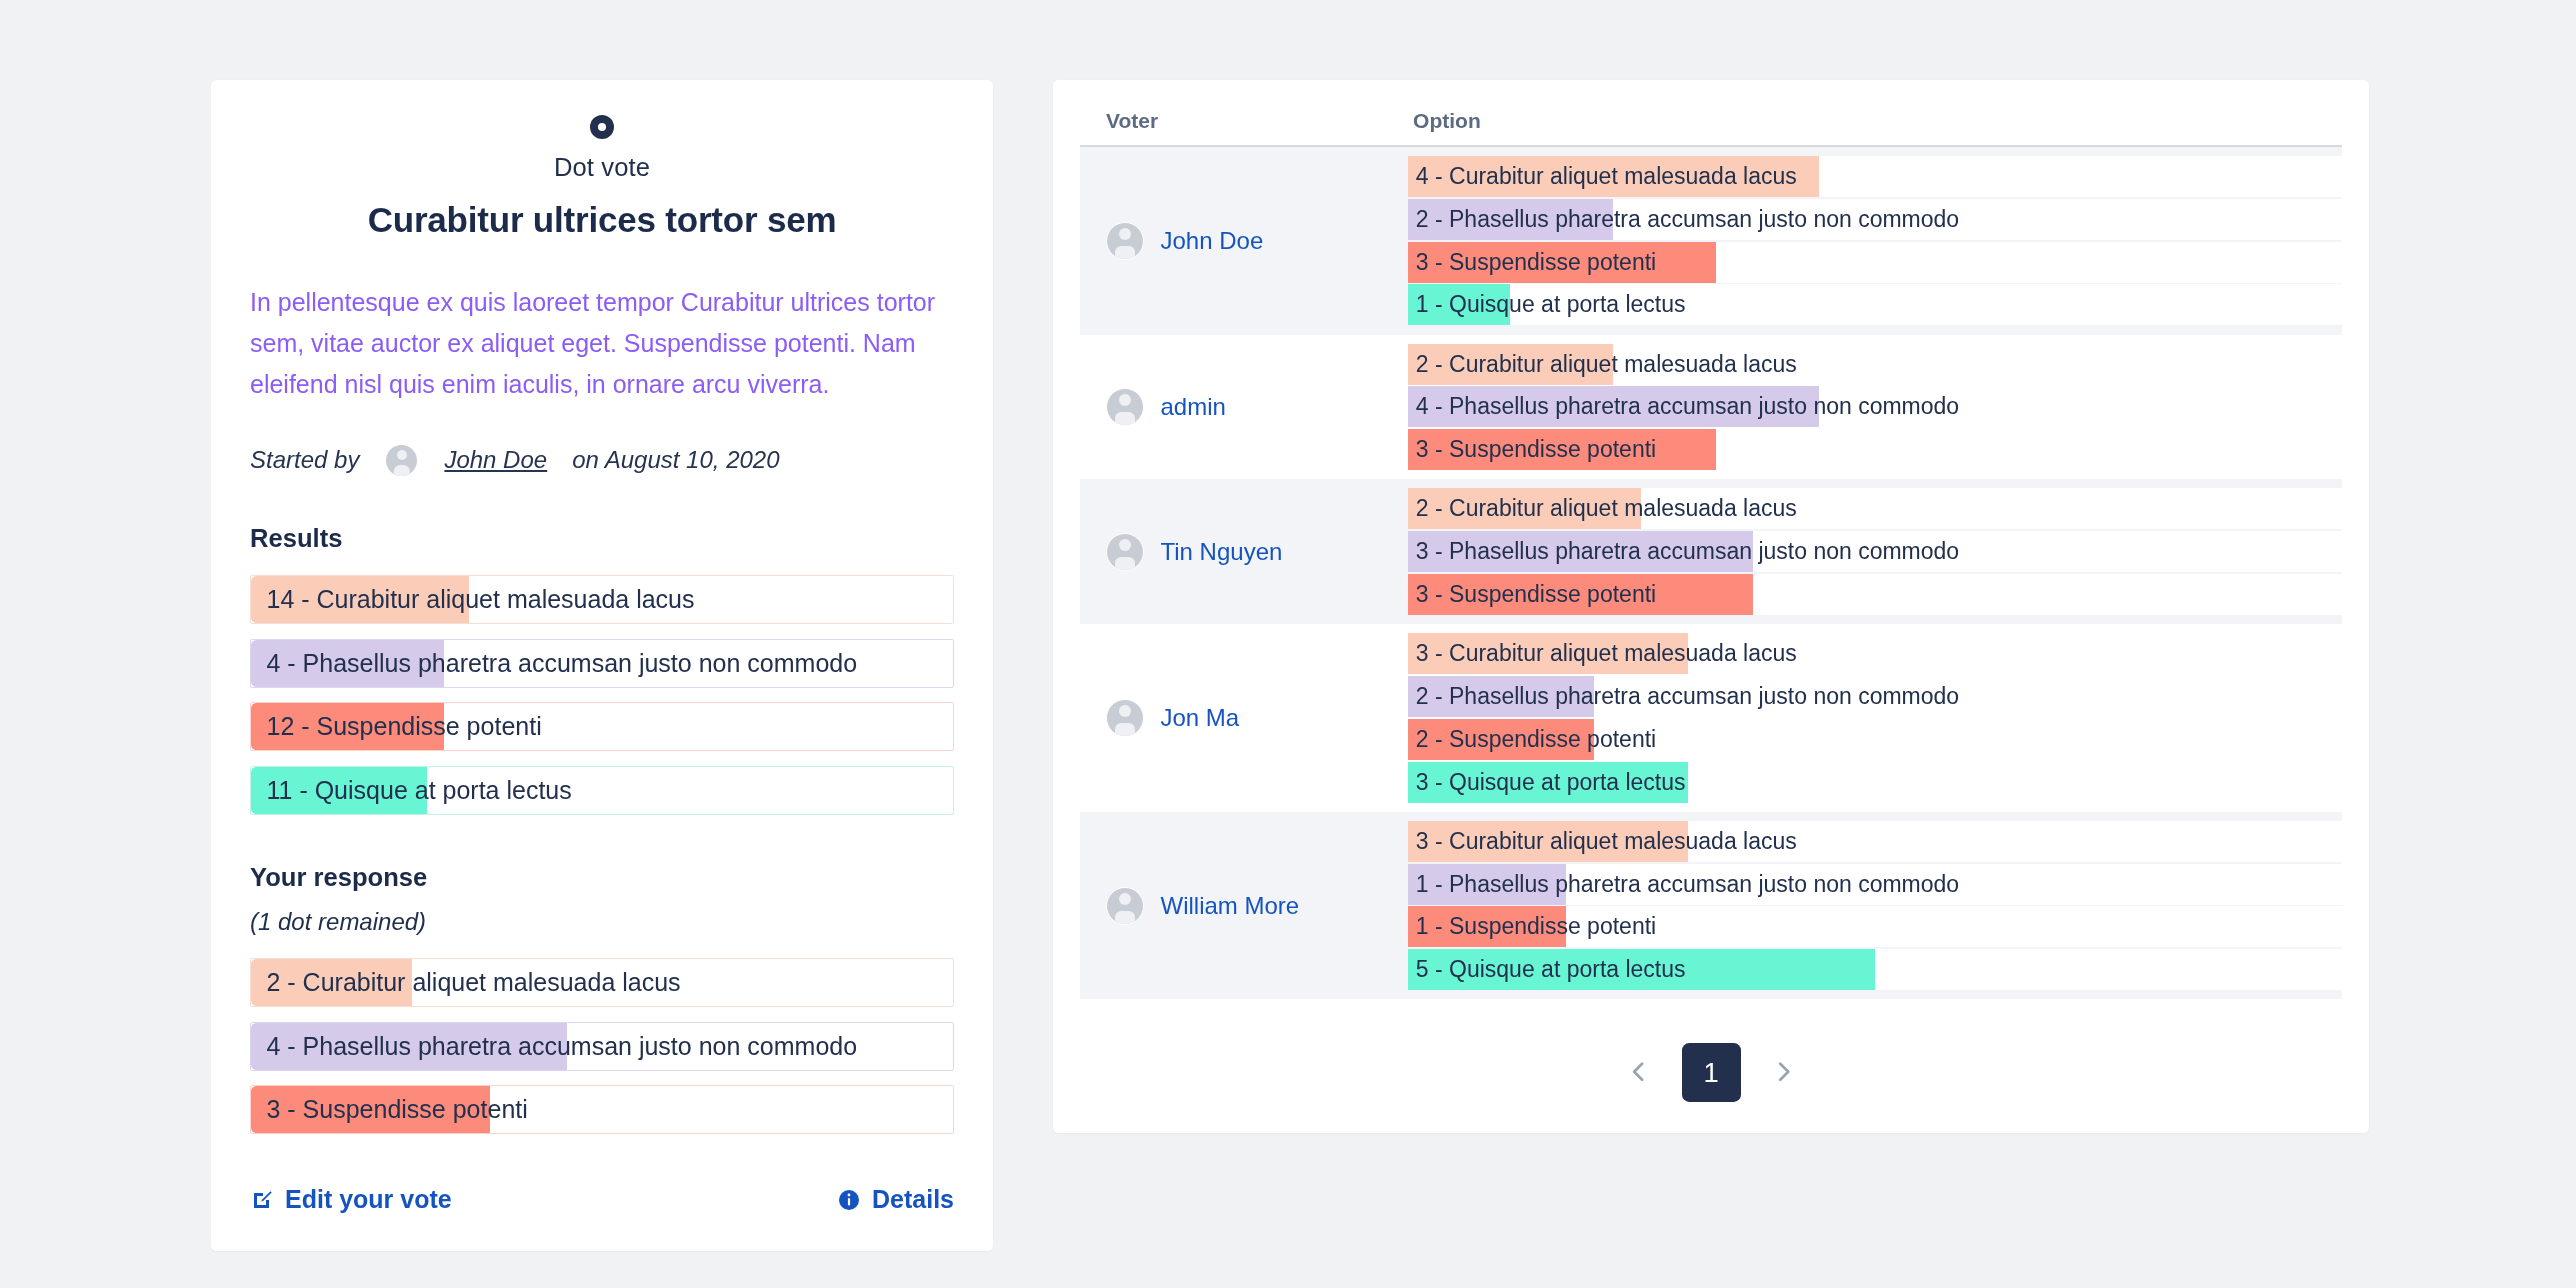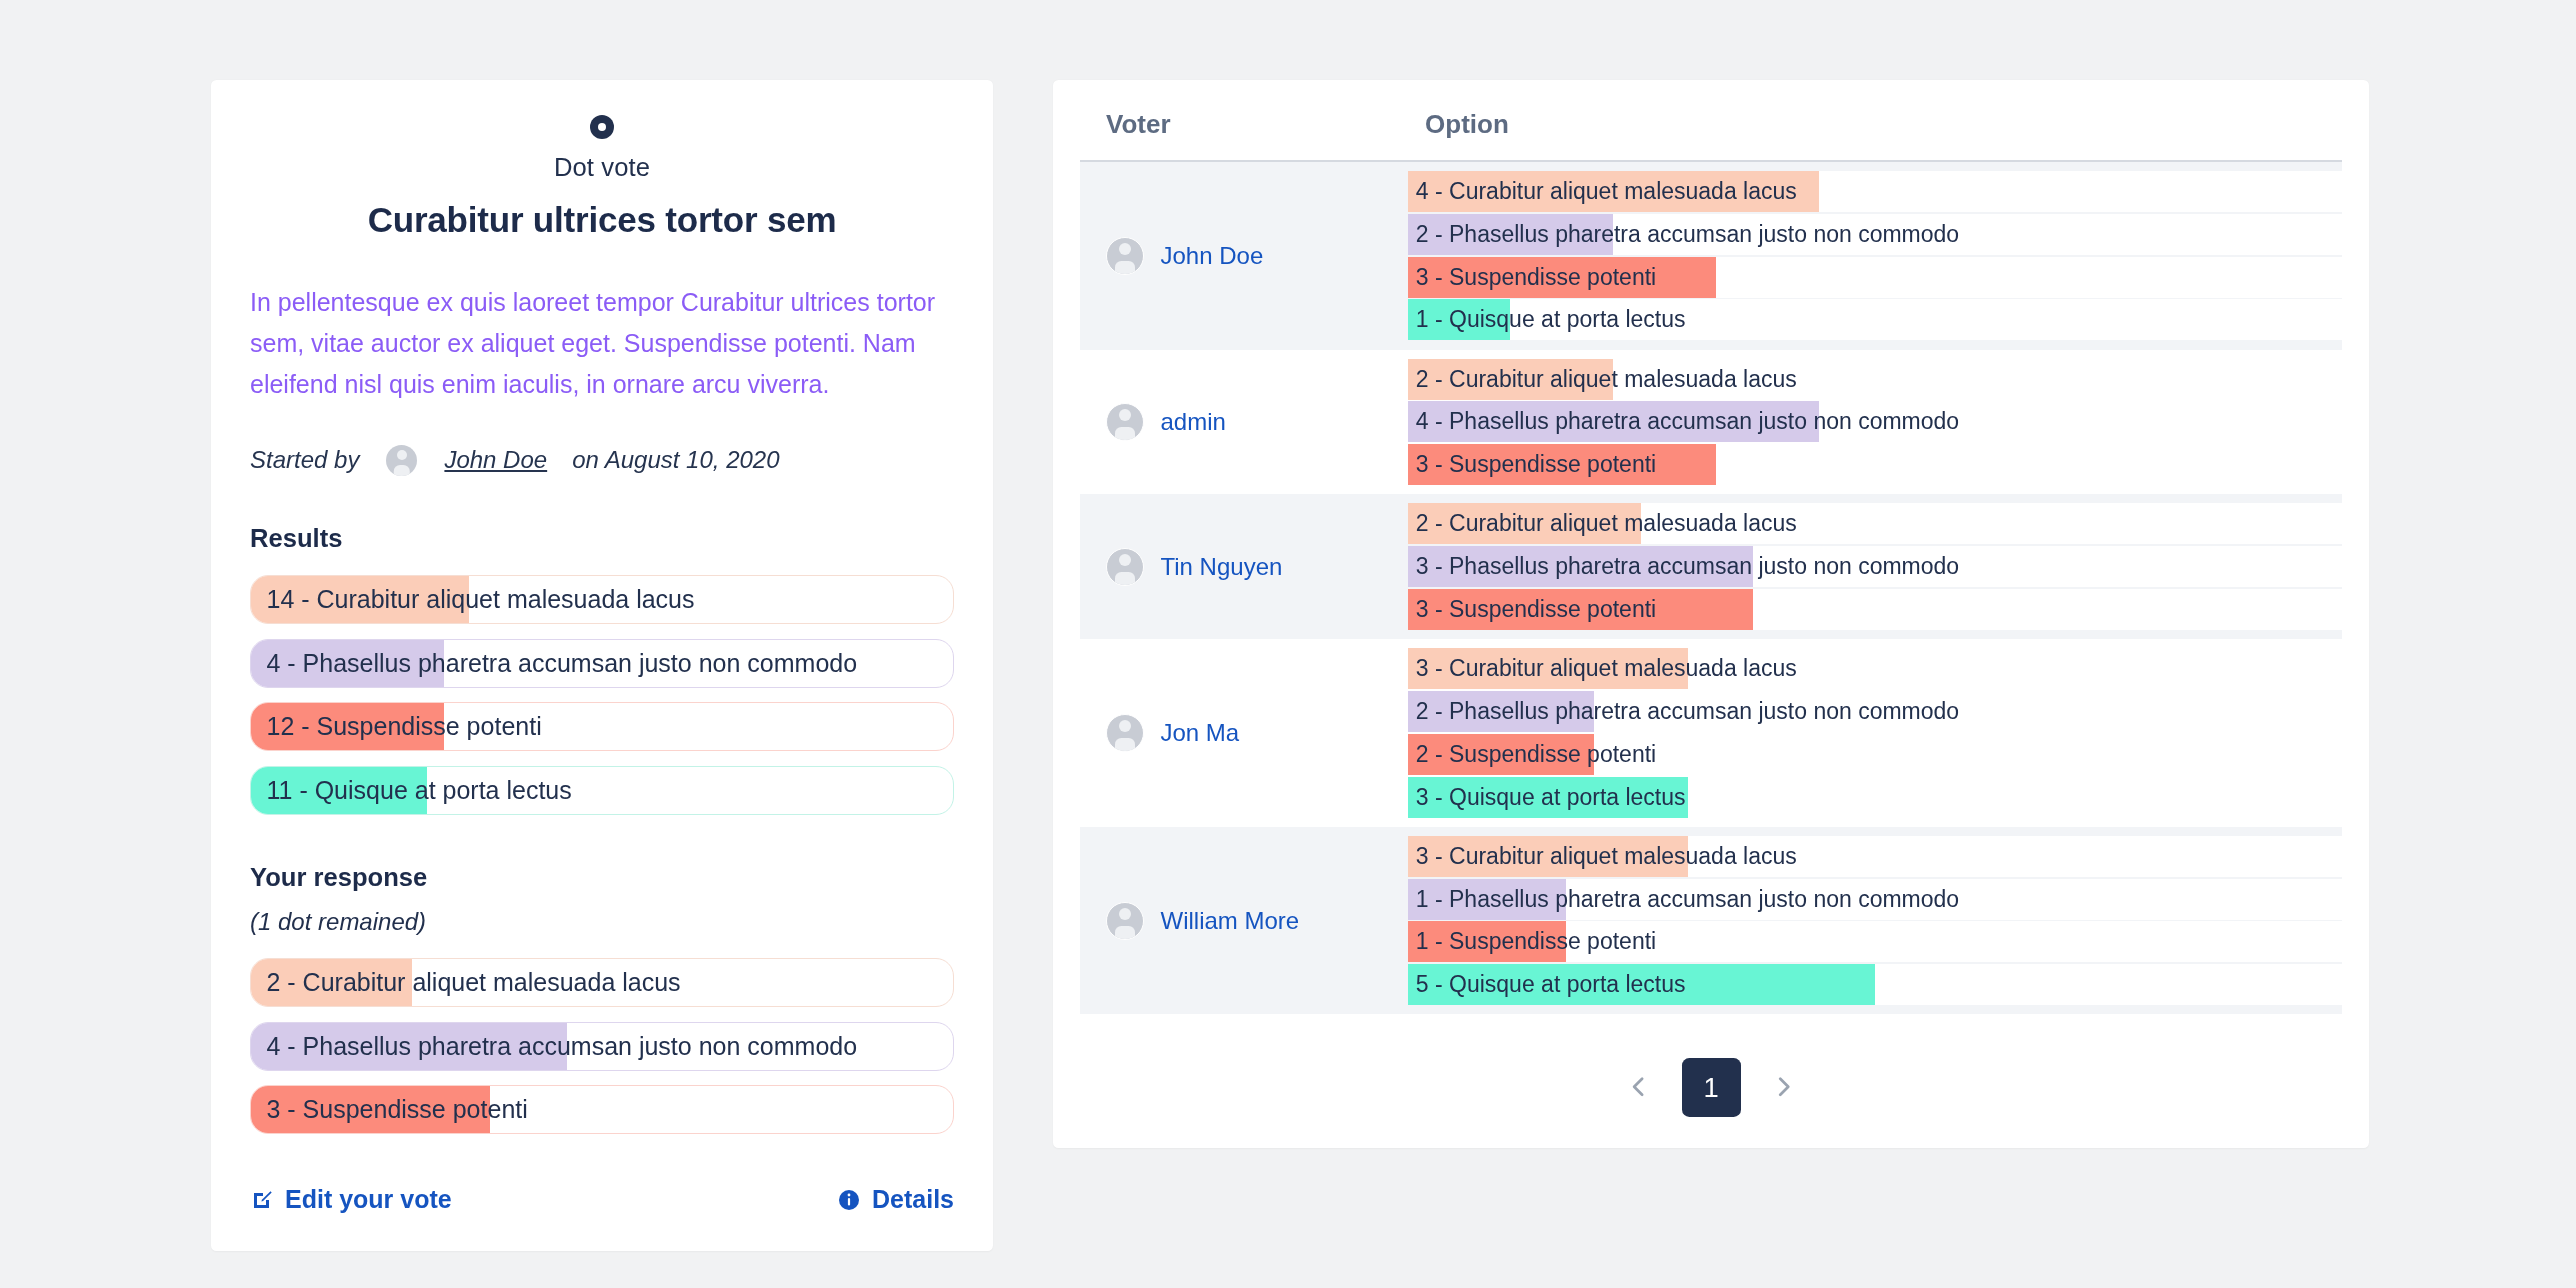--- a/index.html
+++ b/index.html
@@ -93,21 +93,21 @@
   .subnote {
     margin-top: 16.5px;
     font-size: 24px;
     font-style: italic;
     color: #22304d;
   }
   .bar-list { margin-top: 22px; }
   .bar {
     position: relative;
     height: 49px;
-    border-radius: 18px;
+    border-radius: 2px;
     border: 0.9px solid #e7e2de;
     margin-bottom: 14.6px;
     overflow: hidden;
     background: #fff;
     display: flex;
     align-items: center;
   }
   .bar .fill {
     position: absolute; left: 0; top: 0; bottom: 0;
     border-radius: 5.5px 0 0 5.5px;
@@ -143,25 +143,24 @@
     left: 1053px; top: 80px;
     width: 1316px;
     background: #fff;
     border-radius: 5.5px;
     padding: 29px 27.4px 31px 27.4px;
     box-shadow: 0 0.9px 1.8px rgba(0,0,0,0.04);
   }
   .tbl { width: 100%; }
   .thead {
     display: flex;
-    padding: 0 0 20px 0;
-    font-size: 26px;
+    padding: 0 0 12px 0;
+    font-size: 21px;
     font-weight: bold;
     color: #5d6b82;
-    gap: 12px;
   }
   .th-voter { width: 329px; padding-left: 25.6px; }
   .th-option { flex: 1; padding-left: 3.7px; }
 
   .tbody { border-top: 2.7px solid #d5d9e0; }
   .trow { display: flex; align-items: center; }
   .trow.alt { background: #f2f4f7; }
   .td-voter {
     width: 329px;
     padding-left: 25.6px;

